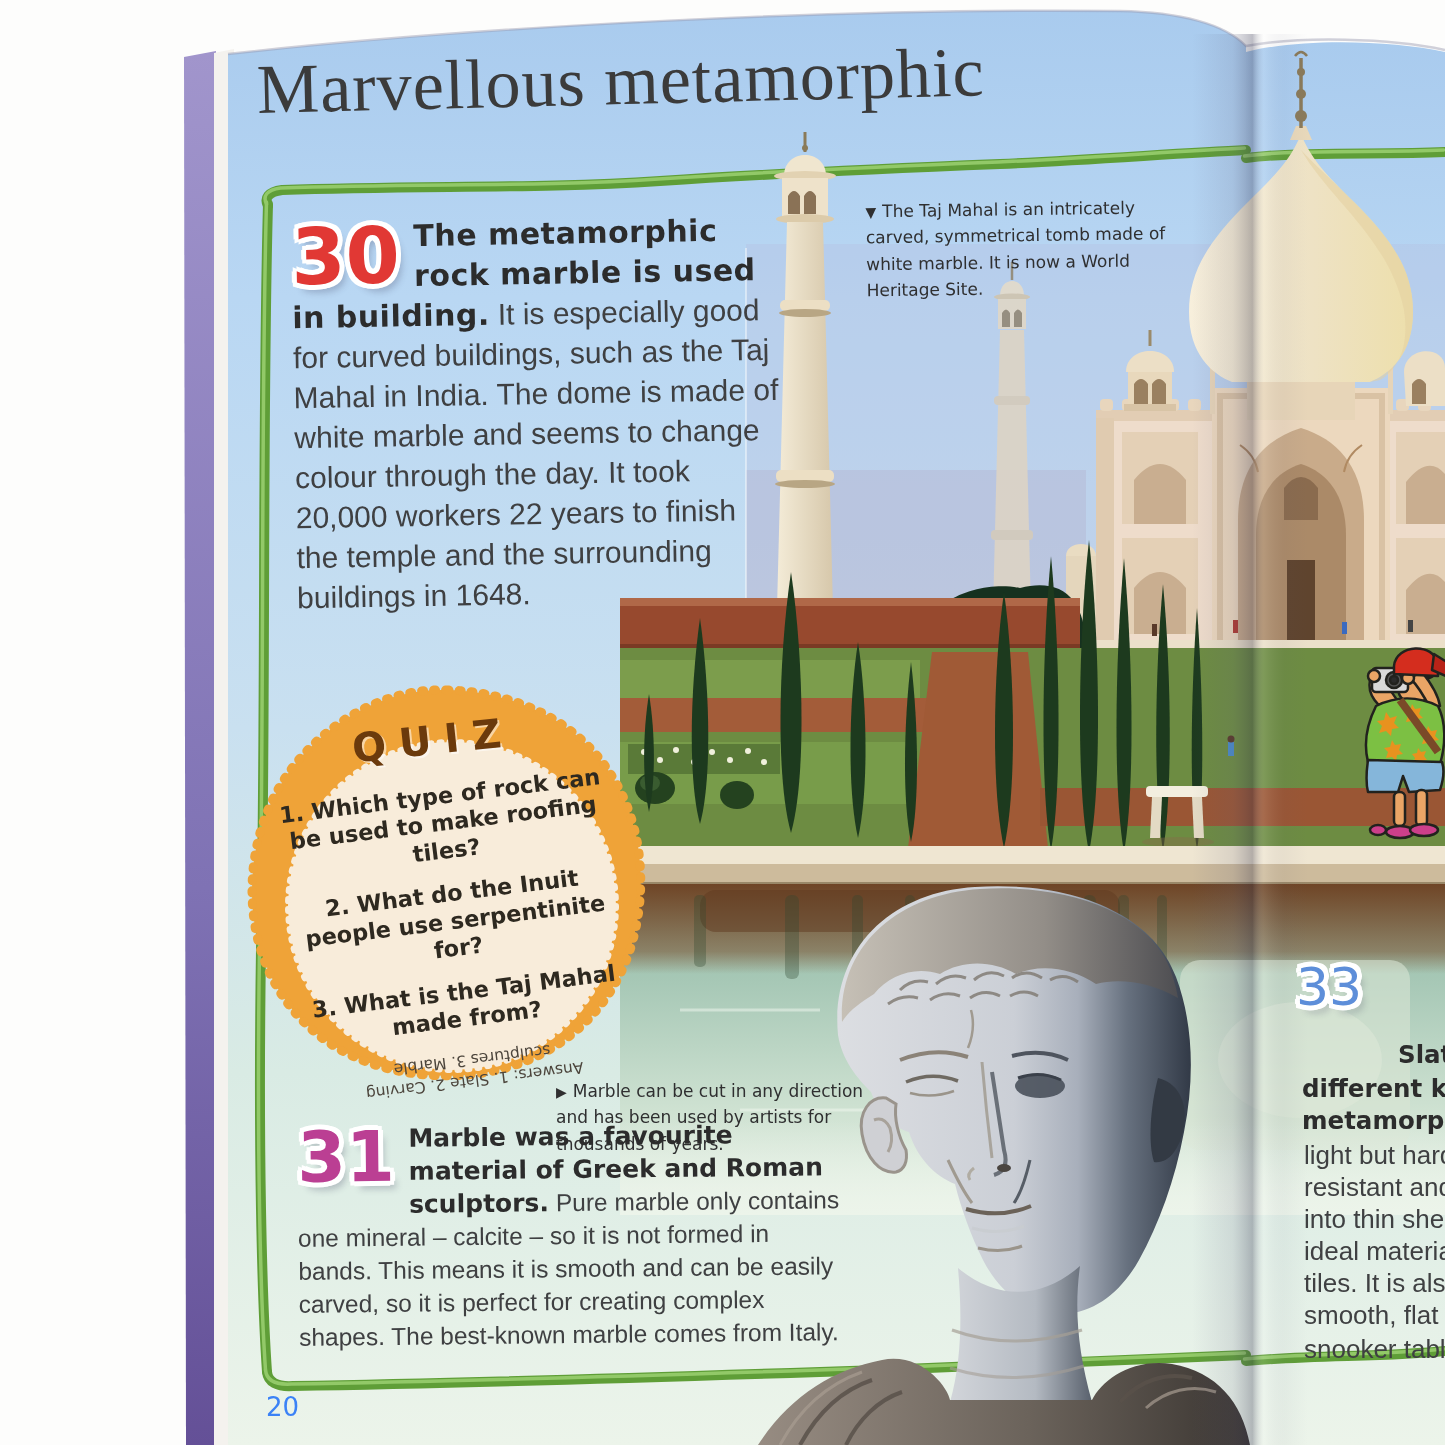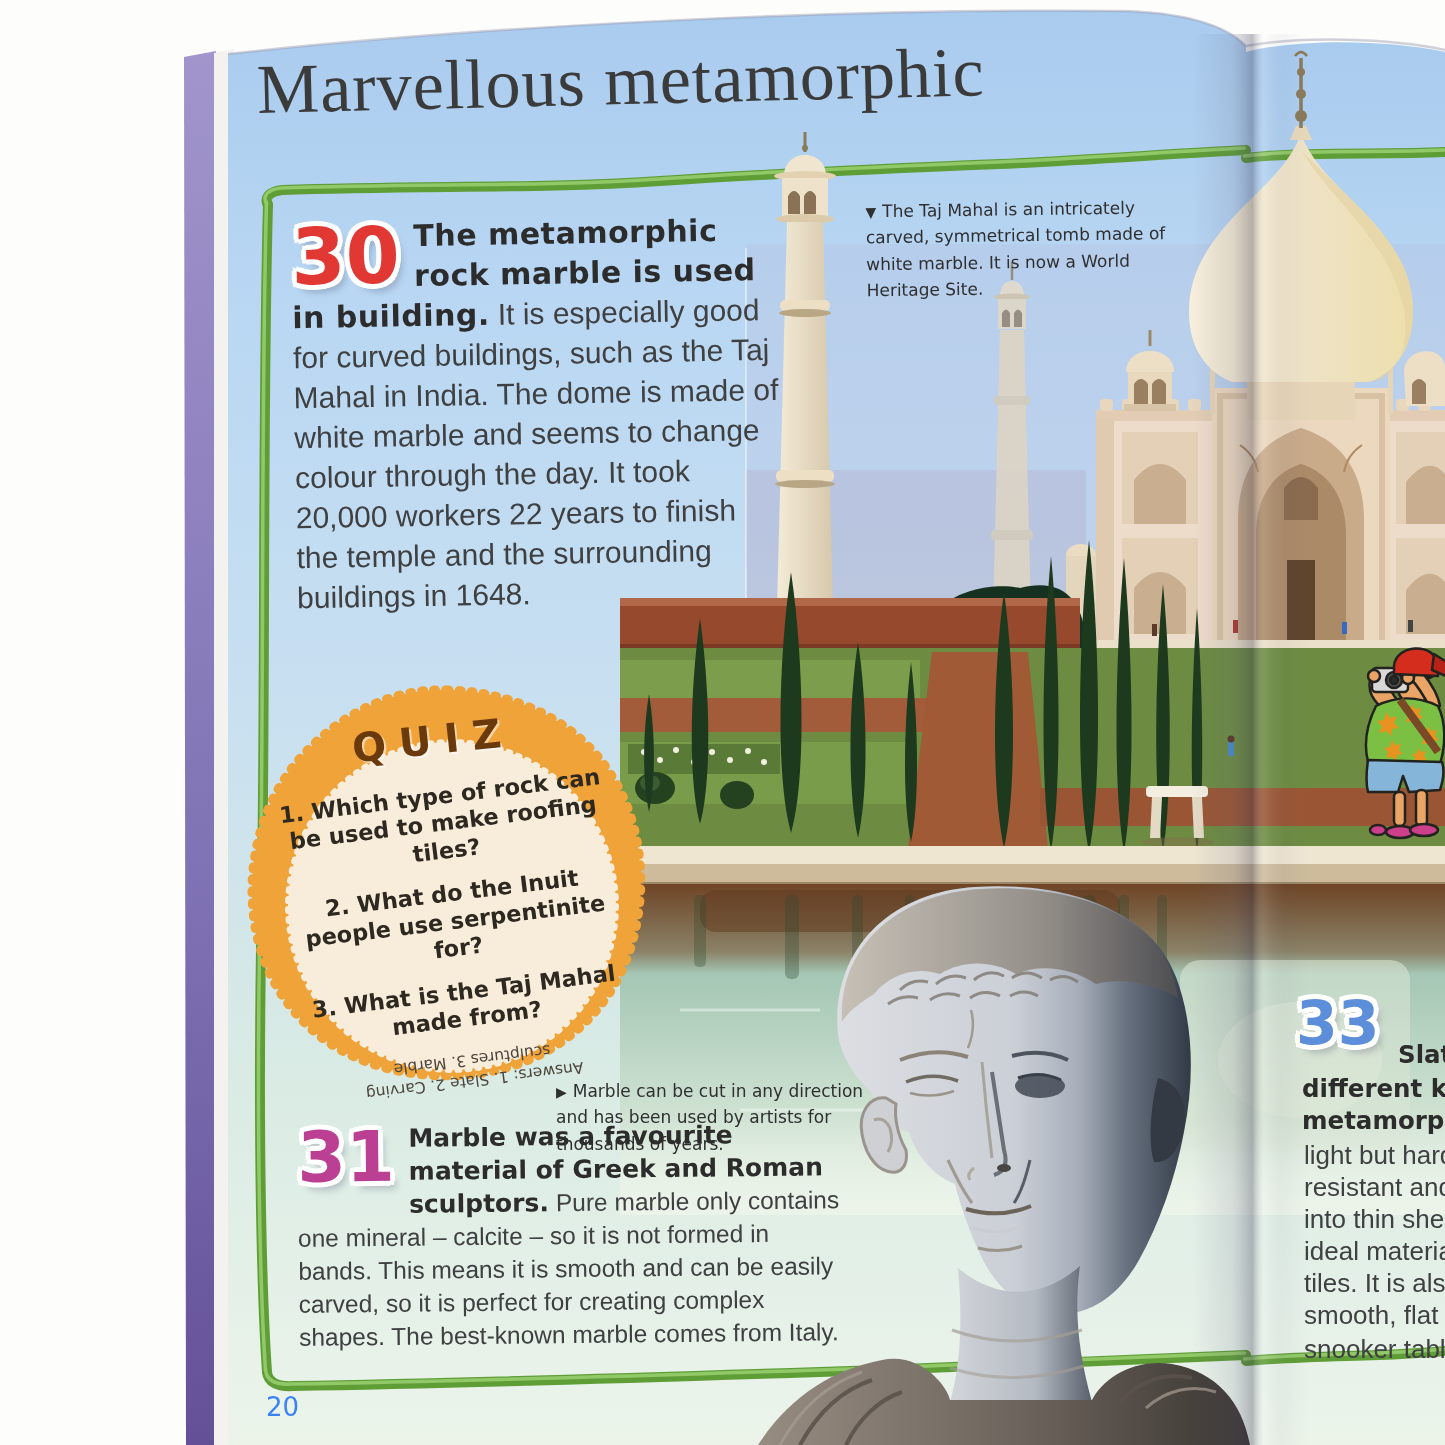--- a/index.html
+++ b/index.html
@@ -51,21 +51,21 @@
   }
   .quiz-q{font-size:22.5px;font-weight:bold;line-height:1.22;padding:0 26px;margin-top:16px;color:#2e2920;}
   .quiz-q.q1{margin-top:20px;}
   .quiz-answers{
     margin:16px auto 0;width:268px;font-size:15.5px;line-height:1.35;color:#4c453c;
     transform:rotate(180deg);
   }
   
   .f33{position:absolute;white-space:nowrap;}
   .f33-num{
-    left:1296px;top:996px;font-size:60px;font-weight:bold;color:#5d8ed9;line-height:.9;
+    left:1296px;top:964px;font-size:52px;font-weight:normal;color:#5d8ed9;line-height:.9;
     font-family:"DejaVu Sans",sans-serif;
     text-shadow:-4px -4px 0 #fff,4px -4px 0 #fff,-4px 4px 0 #fff,4px 4px 0 #fff,
                 0 -5px 0 #fff,0 5px 0 #fff,-5px 0 0 #fff,5px 0 0 #fff,6px 8px 6px rgba(60,60,90,.25);
   }
   .f33-bold{font-family:"DejaVu Sans",sans-serif;font-weight:bold;font-size:24.5px;color:#2c2c2c;}
   .f33-reg{font-family:"Liberation Sans",sans-serif;font-size:26px;color:#3f4042;}
   
   .pagenum{position:absolute;left:266px;top:1392px;font-size:26px;color:#3b82f6;font-family:"DejaVu Sans",sans-serif;}
 </style>
 </head>

